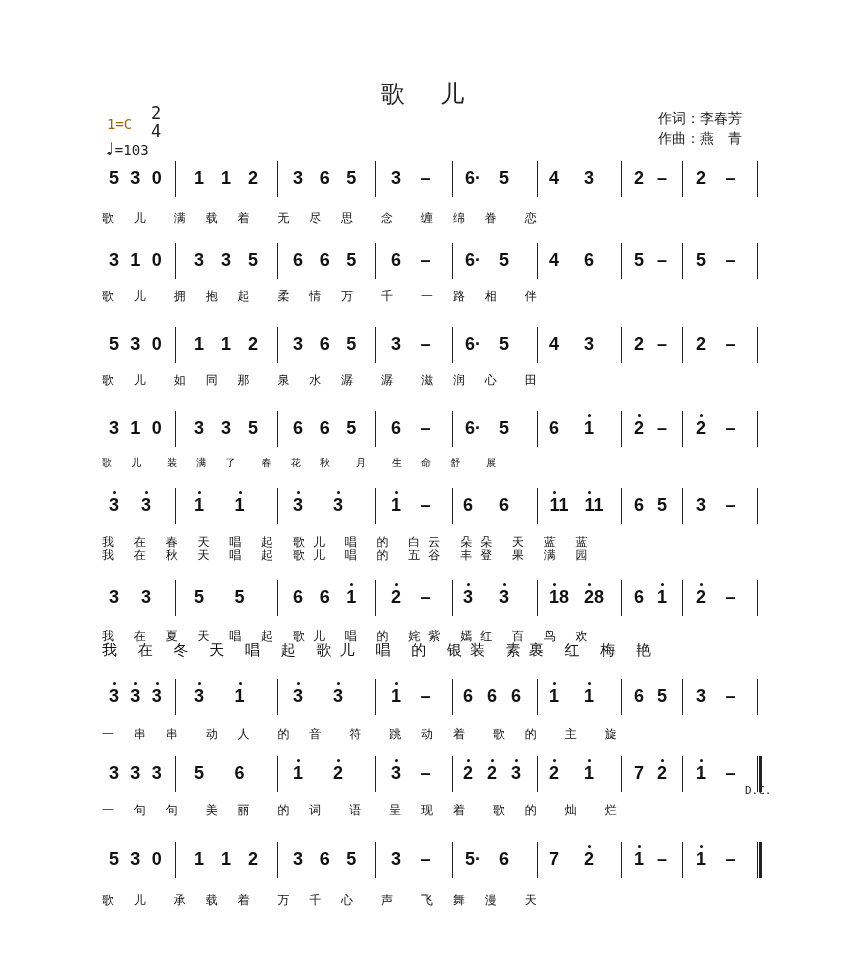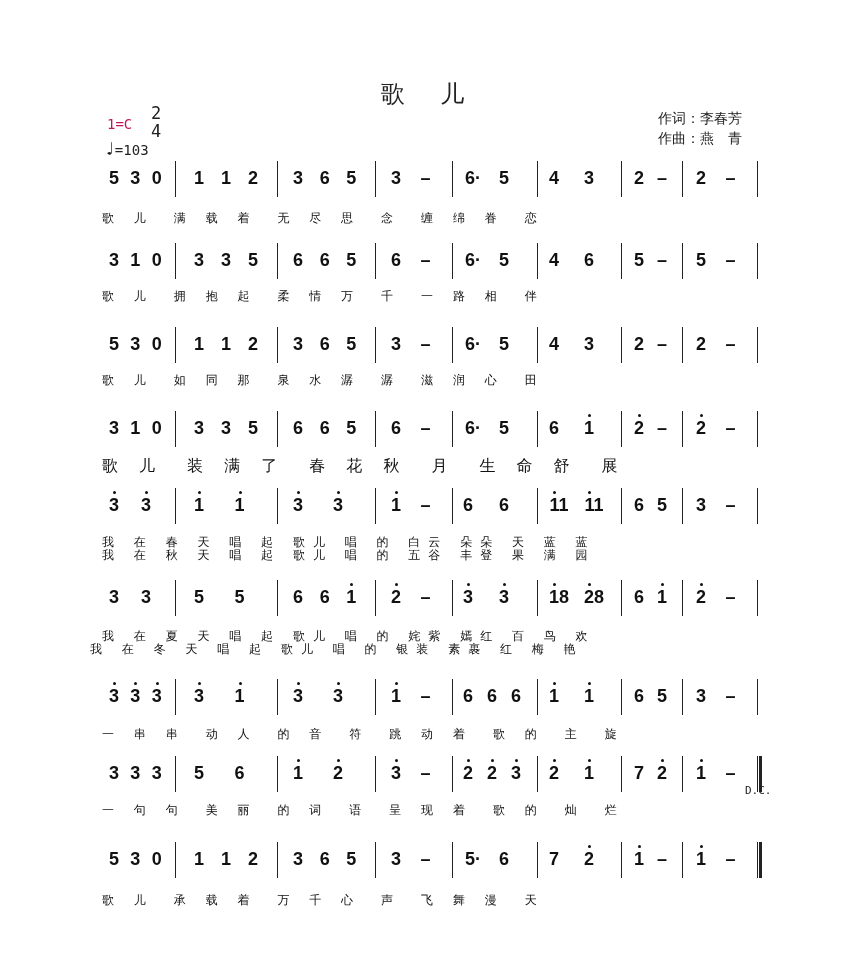--- a/index.html
+++ b/index.html
@@ -1,20 +1,20 @@
 <!DOCTYPE html>
 <html><head>
 <meta charset="utf-8">
 <style>
   html,body{margin:0;padding:0;background:#ffffff;}
   body{width:859px;height:953px;position:relative;overflow:hidden;
        font-family:"DejaVu Sans","Liberation Sans",sans-serif;color:#111;}
   .title{position:absolute;left:0;width:859px;top:78px;text-align:center;
          font-size:24px;letter-spacing:14px;color:#222;}
-  .key{position:absolute;left:107px;top:116px;font-size:14px;color:#be185d;
+  .key{position:absolute;left:107px;top:116px;font-size:14px;color:#a16207;
        font-family:"DejaVu Sans Mono","Liberation Mono",monospace;}
   .timesig{position:absolute;left:151px;top:104px;font-size:17px;line-height:18px;
            text-align:center;color:#222;font-family:"DejaVu Sans Mono",monospace;}
   .timesig .num{display:block;border-bottom:0;}
   .tempo{position:absolute;left:104px;top:138px;font-size:14px;color:#222;
          font-family:"DejaVu Sans Mono",monospace;}
   .tempo .note-glyph{font-size:18px;}
   .credits{position:absolute;left:658px;top:108px;font-size:14px;line-height:20px;color:#222;}
   .credits div{white-space:pre;}
 
@@ -223,21 +223,21 @@
         <span class="n hi" style="left: 532px;">2</span>
         <span class="n" style="left: 555px;">–</span>
       </div>
       <div class="bar" style="left: 582px;"></div>
       <div class="measure">
         <span class="n hi" style="left: 594px;">2</span>
         <span class="n" style="left: 623.5px;">–</span>
       </div>
       <div class="bar" style="left: 657px;"></div>
     </div>
-    <div class="lyr" style="left: 102px; top: 456px; font-size: 16px; letter-spacing: 8px;">歌 儿　装 满 了　春 花 秋　月　生 命 舒　展</div>
+    <div class="lyr" style="left: 102px; top: 456px; font-size: 10px; letter-spacing: 8px;">歌 儿　装 满 了　春 花 秋　月　生 命 舒　展</div>
     <div class="line" style="top: 492px;">
       <div class="measure">
         <span class="n hi" style="left: 7px;">3</span>
         <span class="n hi" style="left: 39px;">3</span>
       </div>
       <div class="bar" style="left: 75px;"></div>
       <div class="measure">
         <span class="n hi" style="left: 92px;">1</span>
         <span class="n hi" style="left: 132.5px;">1</span>
       </div>
@@ -312,21 +312,21 @@
         <span class="n hi" style="left: 555px;">1</span>
       </div>
       <div class="bar" style="left: 582px;"></div>
       <div class="measure">
         <span class="n hi" style="left: 594px;">2</span>
         <span class="n" style="left: 623.5px;">–</span>
       </div>
       <div class="bar" style="left: 657px;"></div>
     </div>
     <div class="lyr" style="left: 102px; top: 628px; font-size: 12px; letter-spacing: 8px;">我 在 夏 天 唱 起 歌儿 唱 的 姹紫 嫣红 百 鸟 欢</div>
-    <div class="lyr" style="left: 90px; top: 641px; font-size: 12px; letter-spacing: 8px;">我 在 冬 天 唱 起 歌儿 唱 的 银装 素裹 红 梅 艳</div>
+    <div class="lyr" style="left: 102px; top: 641px; font-size: 15px; letter-spacing: 8px;">我 在 冬 天 唱 起 歌儿 唱 的 银装 素裹 红 梅 艳</div>
     <div class="line" style="top: 683px;">
       <div class="measure">
         <span class="n hi" style="left: 7px;">3</span>
         <span class="n hi" style="left: 28.3333px;">3</span>
         <span class="n hi" style="left: 49.6667px;">3</span>
       </div>
       <div class="bar" style="left: 75px;"></div>
       <div class="measure">
         <span class="n hi" style="left: 92px;">3</span>
         <span class="n hi" style="left: 132.5px;">1</span>

